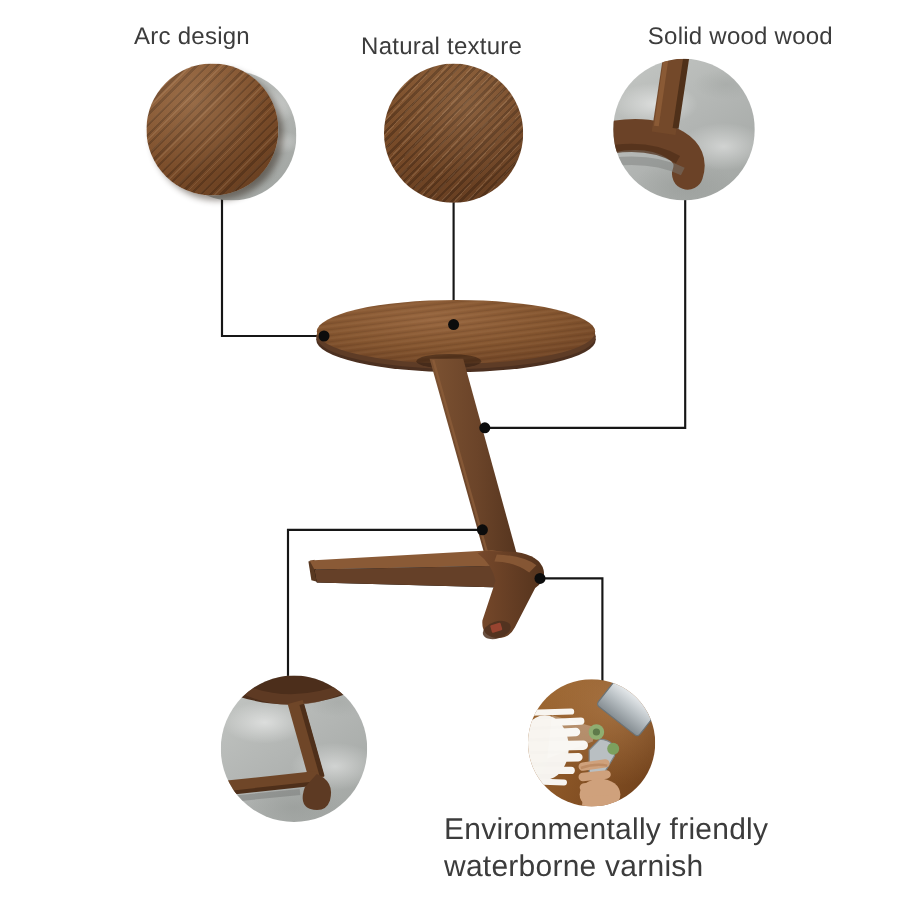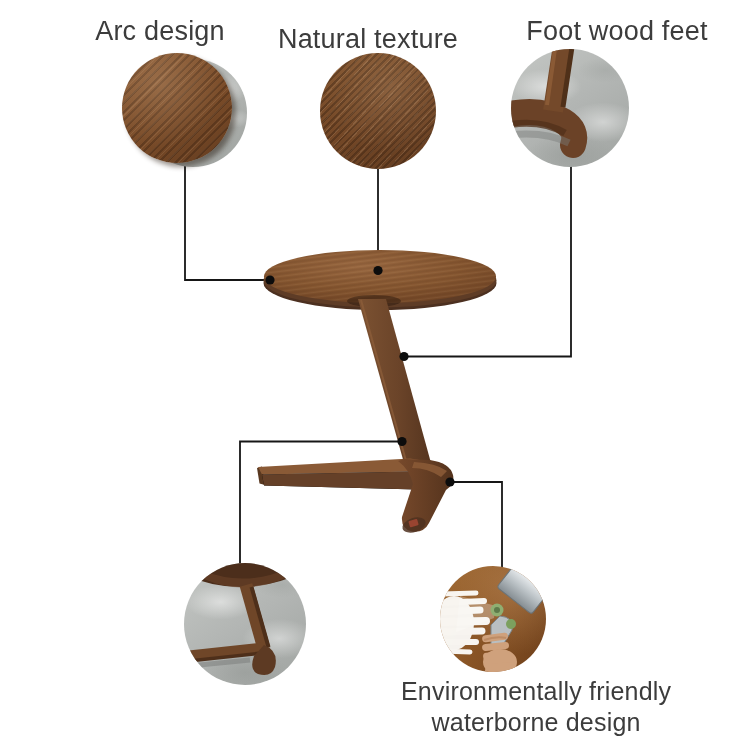--- a/index.html
+++ b/index.html
@@ -2,21 +2,21 @@
 <html><head>
 <meta charset="utf-8">
 <style>
   html,body{margin:0;padding:0;background:#ffffff;}
   .canvas{
     position:relative;width:750px;height:750px;background:#ffffff;overflow:hidden;
     font-family:"Liberation Sans", sans-serif;
   }
   .art{position:absolute;left:0;top:0;z-index:1;}
   .label{
-    position:absolute;z-index:3;color:#3c3c3c;font-size:27px;line-height:32px;
+    position:absolute;z-index:3;color:#3c3c3c;font-size:20px;line-height:32px;
     text-align:center;white-space:nowrap;transform:translateX(-50%);
     letter-spacing:0.2px;
   }
   .caption{
     position:absolute;z-index:3;color:#3c3c3c;font-size:25px;line-height:31px;
     text-align:left;letter-spacing:0.2px;
   }
   .photo{position:absolute;z-index:2;border-radius:50%;overflow:hidden;}
   .arc-wrap{position:absolute;z-index:2;left:118px;top:48px;width:134px;height:124px;}
   .arc-gray{
@@ -119,21 +119,21 @@
       <circle cx="270" cy="280" r="4.6"></circle>
       <circle cx="378" cy="270.5" r="4.6"></circle>
       <circle cx="404" cy="356.5" r="4.6"></circle>
       <circle cx="402" cy="441.5" r="4.6"></circle>
       <circle cx="450" cy="482" r="4.6"></circle>
     </g>
   </svg>
 
   <div class="label" style="left:160px;top:15px;">Arc design</div>
   <div class="label" style="left:368px;top:23px;">Natural texture</div>
-  <div class="label" style="left:617px;top:15px;">Foot wood feet</div>
+  <div class="label" style="left:617px;top:15px;">Solid wood wood</div>
 
   <div class="arc-wrap">
     <div class="arc-gray"></div>
     <div class="arc-wood"></div>
   </div>
 
   <div class="photo natural"></div>
 
   <div class="photo marble feet">
     <svg class="inner-svg" width="118" height="118" viewBox="0 0 118 118">
@@ -190,18 +190,18 @@
         <rect x="42" y="68" width="26" height="7" rx="3.5" transform="rotate(-8 55 71)"></rect>
         <rect x="42" y="77" width="27" height="7" rx="3.5" transform="rotate(-6 55 80)"></rect>
         <rect x="43" y="86" width="26" height="7" rx="3.5" transform="rotate(-4 56 89)"></rect>
         <ellipse cx="60" cy="96" rx="17" ry="13"></ellipse>
         <path d="M 46 98 L 74 96 L 78 112 L 44 112 Z"></path>
       </g>
       <path d="M 44 74 Q 56 70 66 72" stroke="#b9875f" stroke-width="2" fill="none" opacity="0.8"></path>
     </svg>
   </div>
 
-  <div class="caption" style="left:401px;top:676px;text-align:center;">
+  <div class="caption" style="left:370px;top:676px;">
     <div>Environmentally friendly</div>
-    <div>waterborne design</div>
+    <div>waterborne varnish</div>
   </div>
 
 </div>
 
 </body></html>

